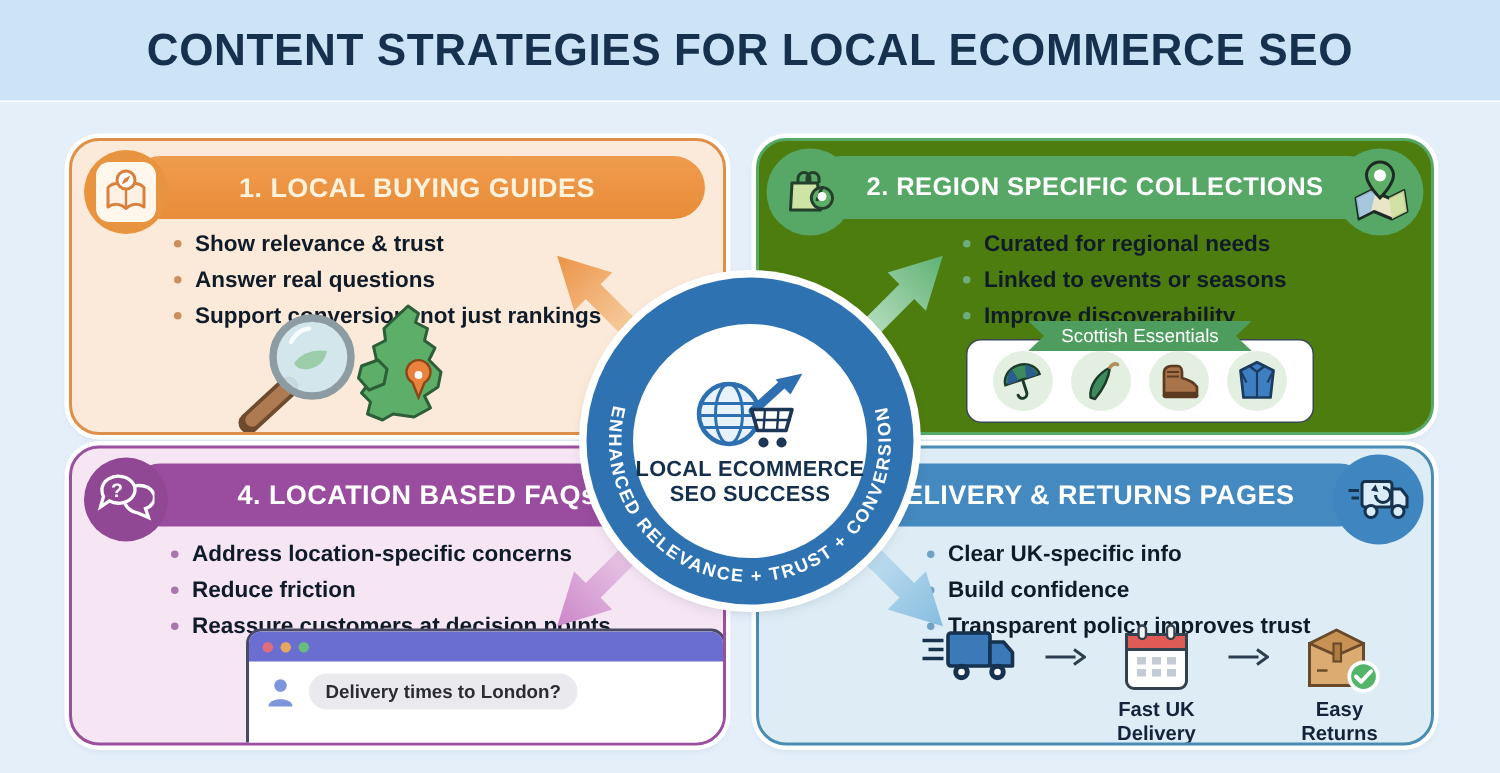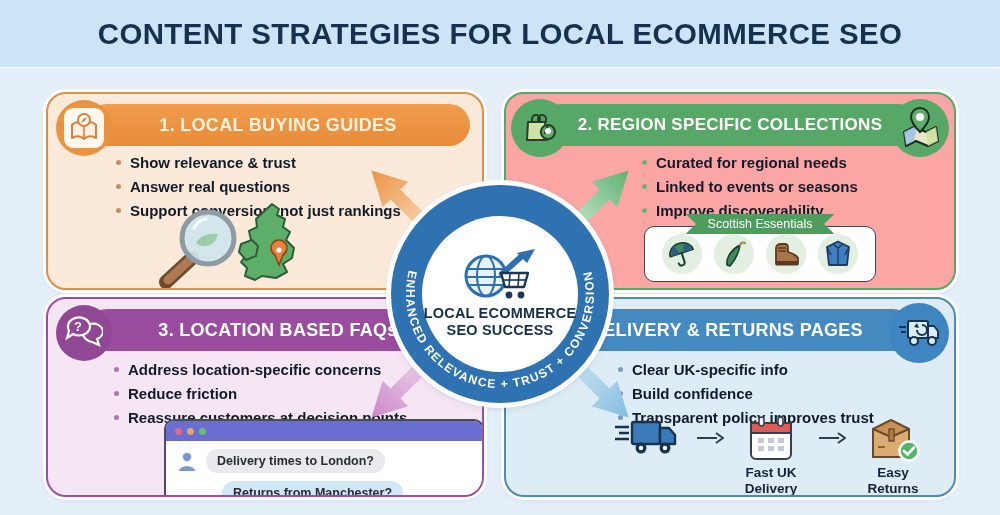--- a/index.html
+++ b/index.html
@@ -18,21 +18,21 @@
     position:absolute; left:0; top:17px; width:1000px;
     text-align:center; font-size:30px; font-weight:800;
     color:#15314d; letter-spacing:.4px; transform:scaleX(.98);
   }
   .q-card {
     position:absolute; border-radius:20px;
     box-shadow:0 0 0 3px #ffffff, 0 2px 6px rgba(30,60,90,.12);
     overflow:hidden; z-index:1;
   }
   .card1 { left:46px;  top:92px;  width:438px; height:198px; background:#fbead9; border:2.5px solid #de8f4a; }
-  .card2 { left:504px; top:92px;  width:452px; height:198px; background:#fca5a5; border:2.5px solid #55a966; }
+  .card2 { left:504px; top:92px;  width:452px; height:198px; background:#4d7c0f; border:2.5px solid #55a966; }
   .card3 { left:46px;  top:297px; width:438px; height:200px; background:#f6e6f4; border:2.5px solid #9b4f9f; }
   .card4 { left:504px; top:297px; width:452px; height:200px; background:#deedf5; border:2.5px solid #4a8cb3; }
 
   .q-head {
     position:absolute; top:10px; height:42px; border-radius:21px;
     display:flex; align-items:center; justify-content:center;
     font-size:18px; font-weight:700; color:#ffffff; letter-spacing:.3px;
     z-index:2;
   }
   .card1 .q-head { left:38px; right:12px; background:linear-gradient(180deg,#f09c4e,#e88c38); color:#fcf2dd; }
@@ -224,21 +224,21 @@
         <path d="M10,5 L15,2.5 L20,5 L26,8 L24,26 L6,26 L4,8 Z" fill="#3d7fc1" stroke="#1d3a5f" stroke-width="1.8" stroke-linejoin="round"></path>
         <path d="M10,5 L15,9 L20,5" fill="none" stroke="#1d3a5f" stroke-width="1.6"></path>
         <line x1="15" y1="9" x2="15" y2="26" stroke="#1d3a5f" stroke-width="1.4"></line>
         <path d="M4,8 L8,16 M26,8 L22,16" stroke="#1d3a5f" stroke-width="1.4"></path>
       </svg>
     </div>
   </div>
 </div>
 
 <div class="q-card card3">
-  <div class="q-head">3. LOCATION BASED FAQs</div>
+  <div class="q-head">4. LOCATION BASED FAQs</div>
   <div class="bulge bulge-l">
     <svg width="38" height="34" viewBox="0 0 38 34">
       <path d="M18,16 a10,8 0 1 1 14,7 l2,6 -7,-3 a12,9 0 0 1 -9,-10 Z" fill="none" stroke="#ffffff" stroke-width="2.2"></path>
       <path d="M3,10 a11,9 0 1 1 5,8 l-6,4 2,-7 a9,9 0 0 1 -1,-5 Z" fill="#904895" stroke="#ffffff" stroke-width="2.2"></path>
       <text x="13" y="15" font-size="13" font-weight="bold" fill="#ffffff" text-anchor="middle" font-family="Liberation Sans, sans-serif">?</text>
     </svg>
   </div>
   <div class="bullets">
     <div class="bullet">
         <span class="dot"></span>
@@ -258,23 +258,20 @@
       <span class="bdot r"></span>
       <span class="bdot y"></span>
       <span class="bdot g"></span>
     </div>
     <div class="chat-row">
       <svg width="22" height="22" viewBox="0 0 22 22">
         <circle cx="11" cy="6" r="4.2" fill="#7d95da"></circle>
         <path d="M3,20 C3,13.5 19,13.5 19,20 Z" fill="#7d95da"></path>
       </svg>
       <span class="bubble grey">Delivery times to London?</span>
-    </div>
-    <div class="chat-row right">
-      <span class="bubble blue">Returns from Manchester?</span>
     </div>
   </div>
 </div>
 
 <div class="q-card card4">
   <div class="q-head">4. DELIVERY &amp; RETURNS PAGES</div>
   <div class="bulge bulge-r">
     <svg width="44" height="34" viewBox="0 0 44 34">
       <line x1="2" y1="11" x2="9" y2="11" stroke="#16324f" stroke-width="2"></line>
       <line x1="4" y1="16" x2="9" y2="16" stroke="#16324f" stroke-width="2"></line>

